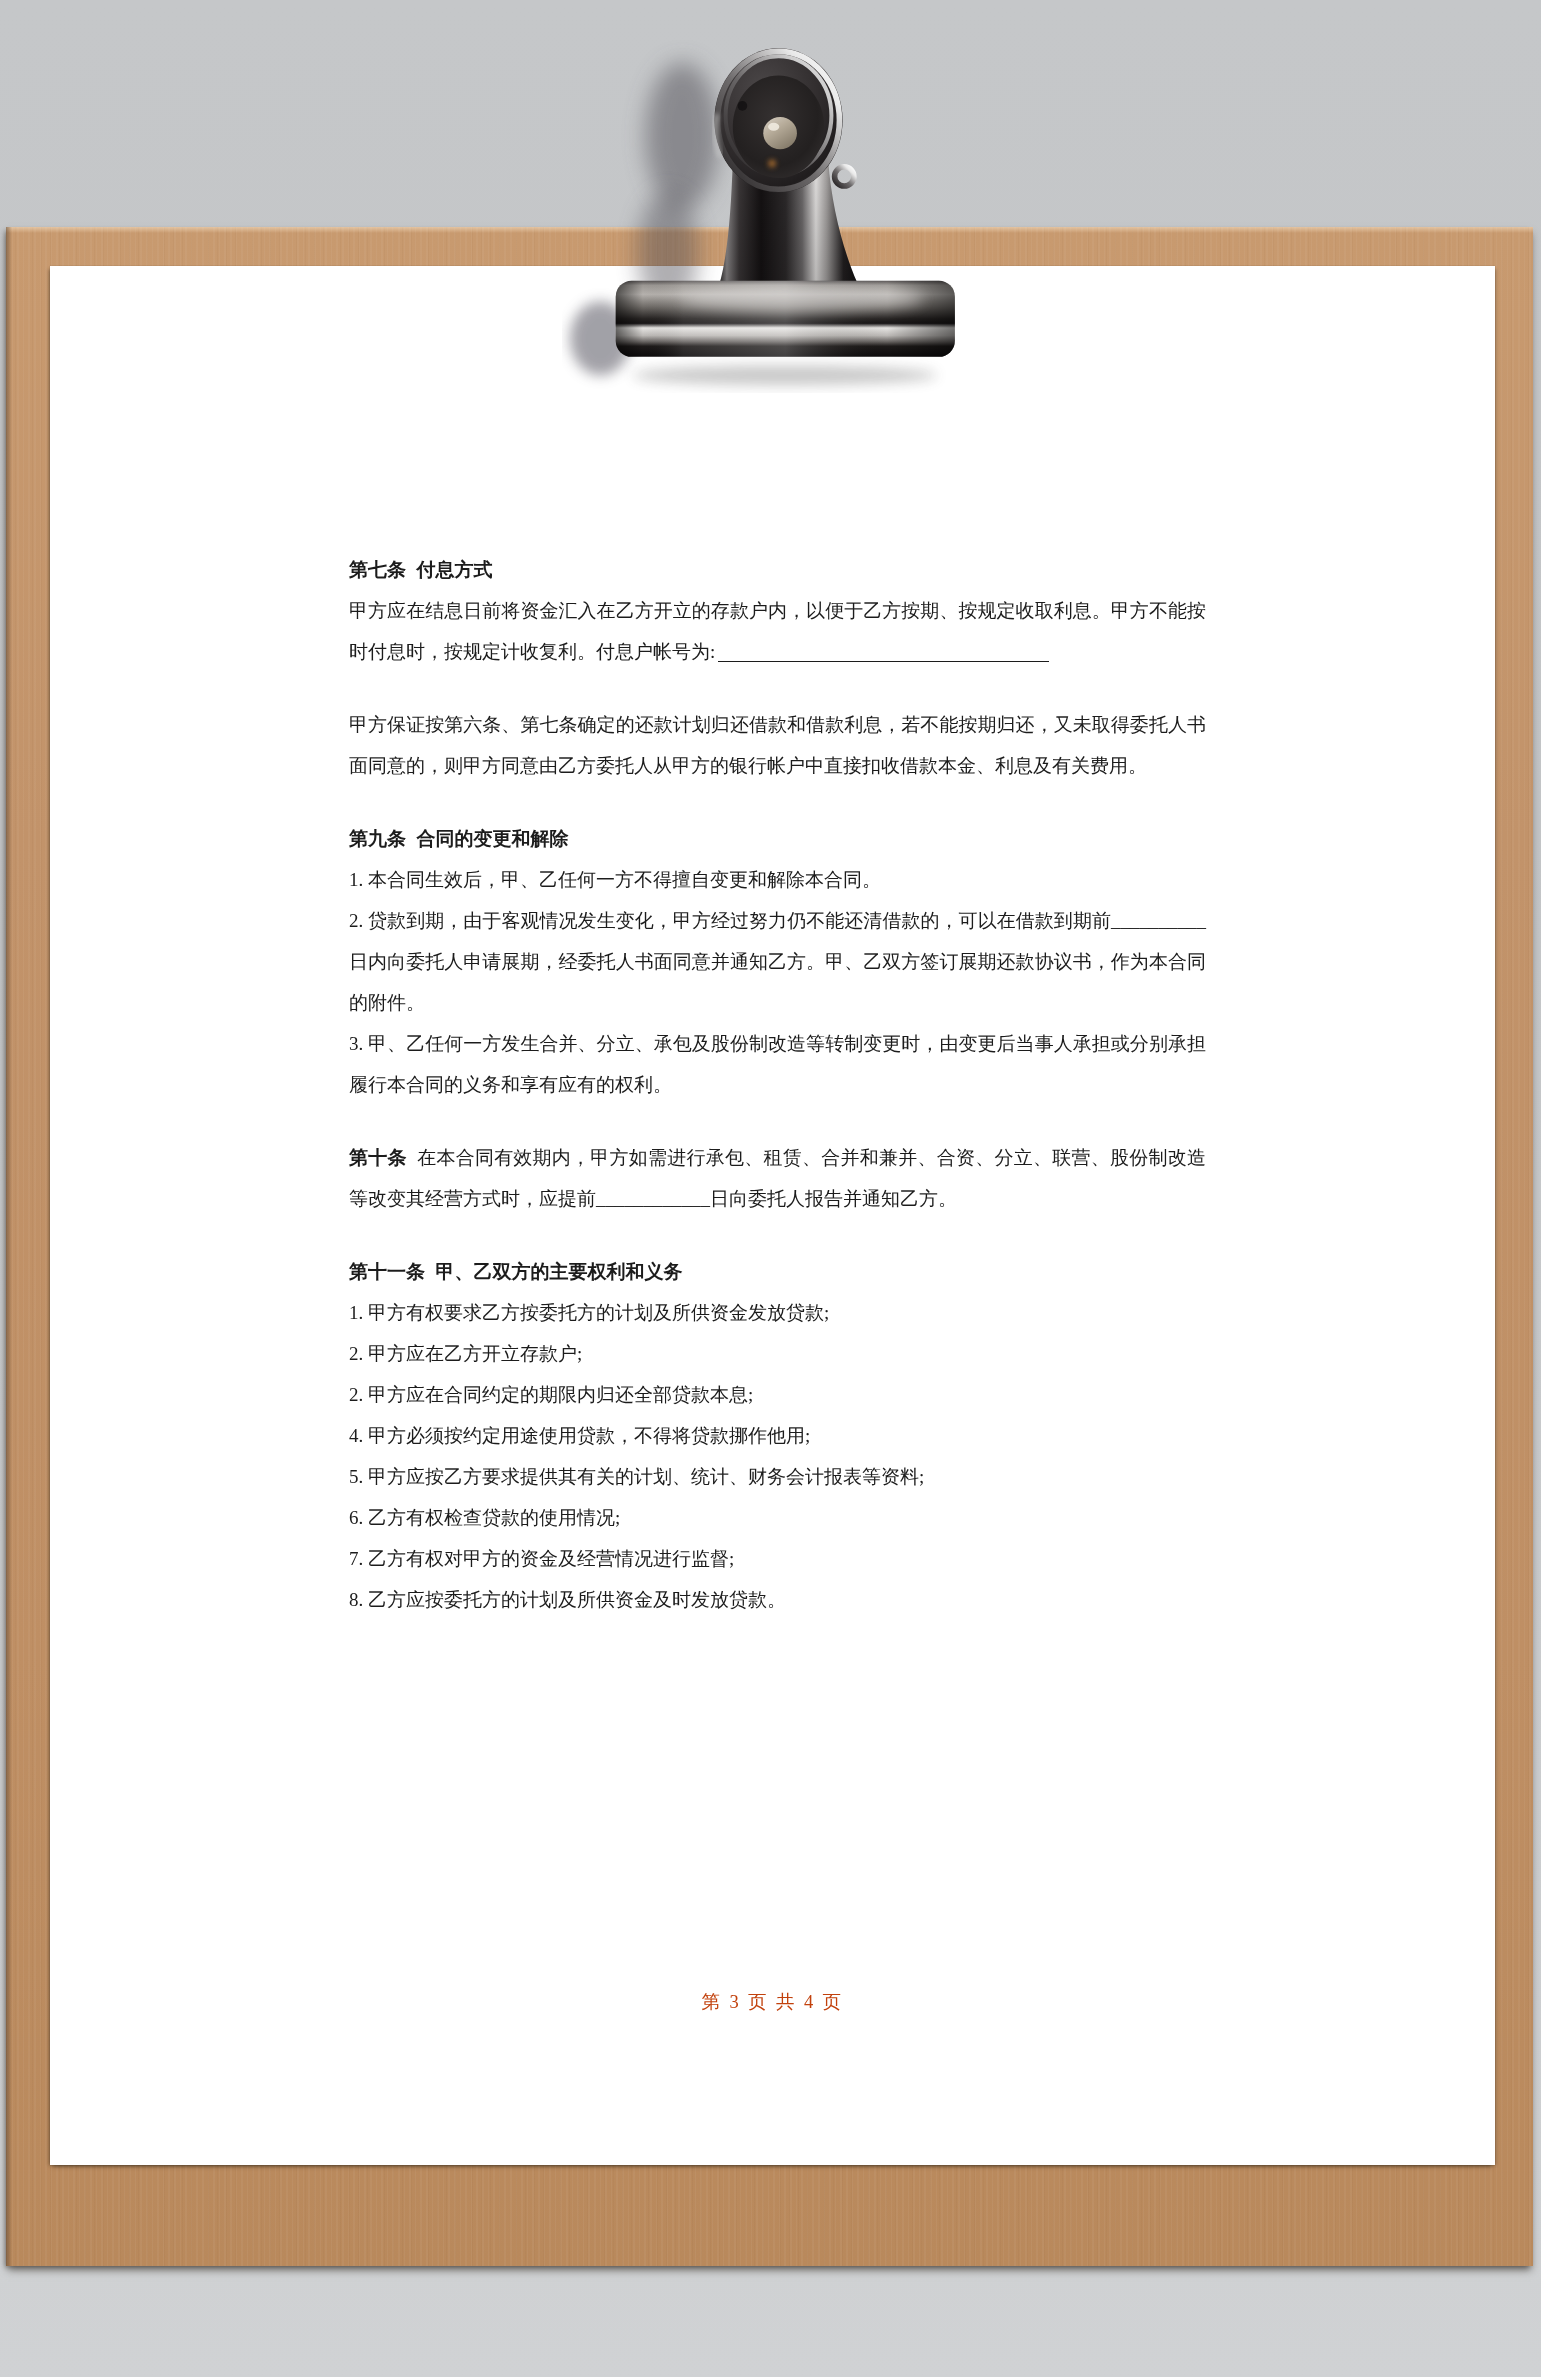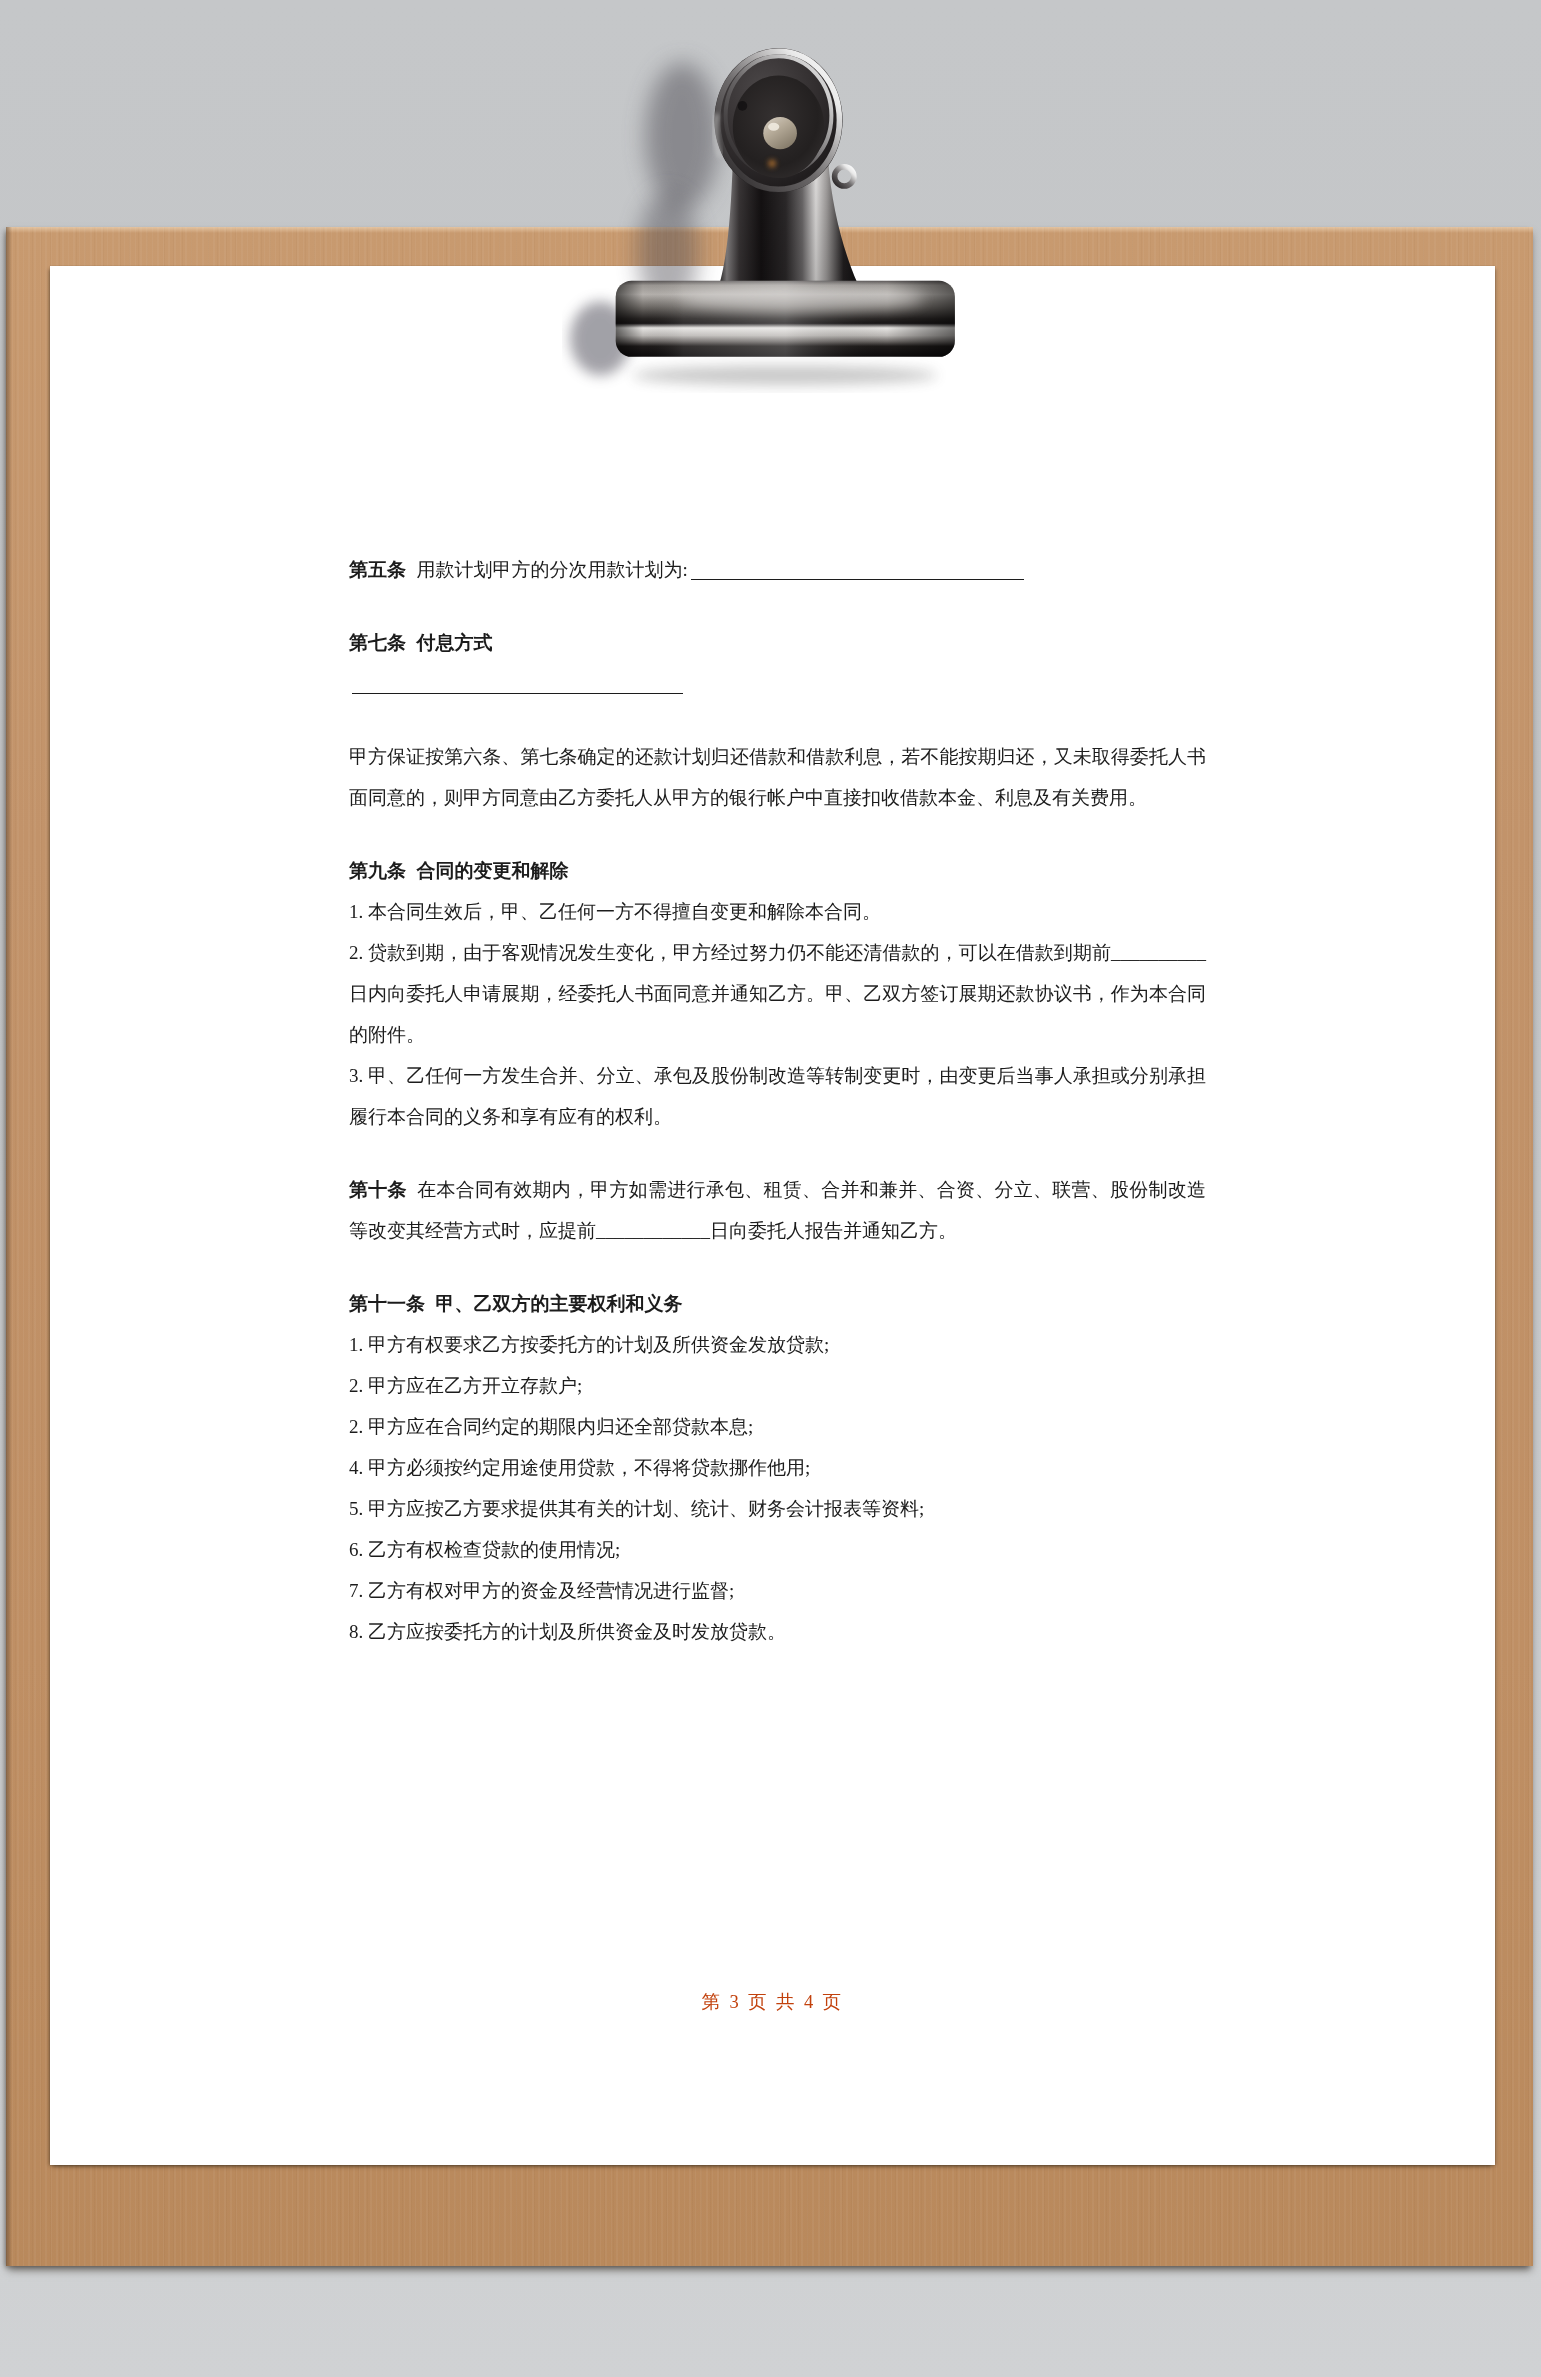--- a/index.html
+++ b/index.html
@@ -43,28 +43,25 @@
 </head>
 <body>
 
 <div class="stage">
 
   <div class="board"></div>
 
   <div class="paper">
     <div class="doc">
 
-      <div class="sec">
-        <p><span class="b">第五条</span><span class="t">用款计划甲方的分次用款计划为:</span><span class="blank bw1"></span></p>
-      </div>
 
 
       <div class="sec">
         <p class="h"><span class="b">第七条</span><span class="b t">付息方式</span></p>
-        <p><span class="blank bw3"></span></p>
+        <p><span>甲方应在结息日前将资金汇入在乙方开立的存款户内，以便于乙方按期、按规定收取利息。甲方不能按时付息时，按规定计收复利。付息户帐号为:</span><span class="blank bw3"></span></p>
       </div>
 
       <div class="sec">
         <p>甲方保证按第六条、第七条确定的还款计划归还借款和借款利息，若不能按期归还，又未取得委托人书面同意的，则甲方同意由乙方委托人从甲方的银行帐户中直接扣收借款本金、利息及有关费用。</p>
       </div>
 
       <div class="sec">
         <p class="h"><span class="b">第九条</span><span class="b t">合同的变更和解除</span></p>
         <div>
             <p>1. 本合同生效后，甲、乙任何一方不得擅自变更和解除本合同。</p>

